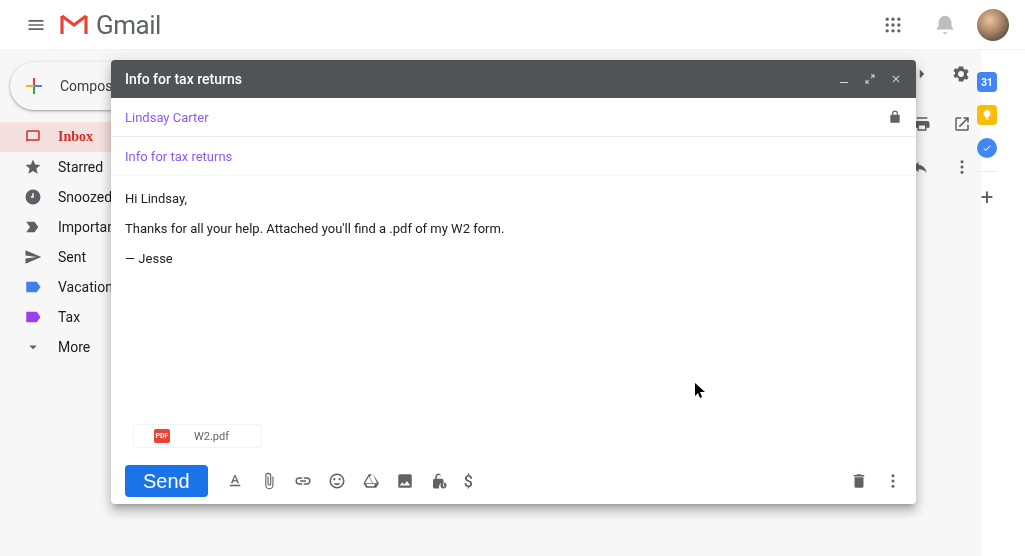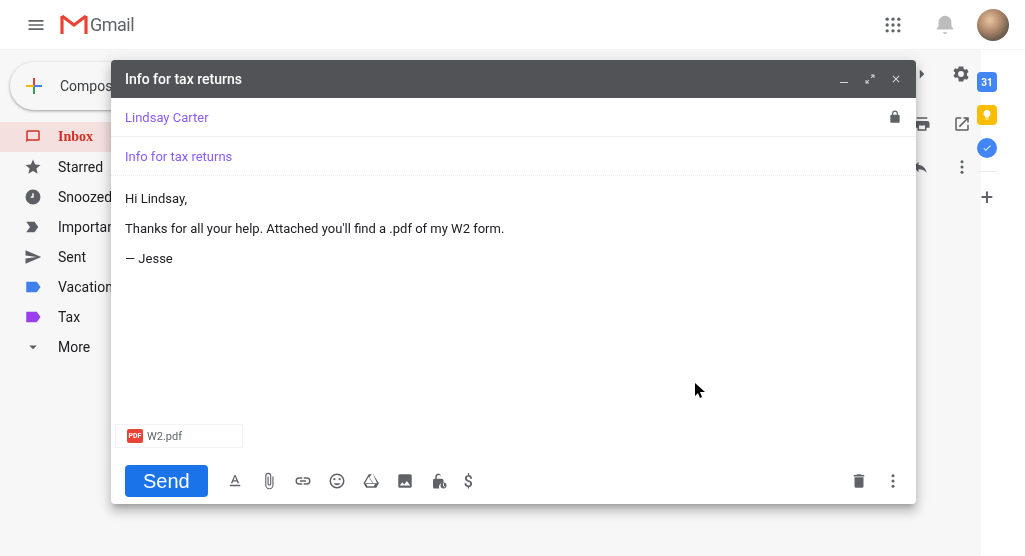--- a/index.html
+++ b/index.html
@@ -2,21 +2,21 @@
 <html><head>
 <meta charset="utf-8">
 <style>
 * { margin: 0; padding: 0; box-sizing: border-box; }
 body { font-family: Roboto, Arial, sans-serif; background: #fff; width: 1025px; height: 556px; overflow: hidden; position: relative; color: #202124; }
 
 
 .header { height: 50px; display: flex; align-items: center; padding: 0 16px; border-bottom: 1px solid #f1f3f4; background: #fff; }
 .menu-btn { width: 40px; height: 40px; display: flex; align-items: center; justify-content: center; border-radius: 50%; cursor: pointer; color: #5f6368; }
 .logo { display: flex; align-items: center; margin-left: 4px; margin-right: 60px; }
-.logo-text { font-size: 18px; color: #5f6368; letter-spacing: -0.5px; margin-left: 2px; }
+.logo-text { font-size: 26px; color: #5f6368; letter-spacing: -0.5px; margin-left: 8px; }
 .search { flex: 0 0 564px; height: 40px; background: #f1f3f4; border-radius: 8px; display: flex; align-items: center; padding: 0 12px; color: #5f6368; }
 .search input { border: none; background: transparent; outline: none; font-size: 15px; flex: 1; color: #5f6368; margin-left: 12px; }
 .search-options { margin-left: auto; }
 .header-right { margin-left: auto; display: flex; align-items: center; gap: 12px; }
 .header-icon { width: 40px; height: 40px; display: flex; align-items: center; justify-content: center; border-radius: 50%; cursor: pointer; color: #5f6368; }
 .avatar { width: 32px; height: 32px; border-radius: 50%; background: radial-gradient(circle at 40% 35%, #e8c5a0 0%, #b0896b 40%, #6b5d4f 70%); }
 
 
 .sidebar { position: absolute; left: 0; top: 50px; width: 210px; padding-top: 12px; }
 .compose-btn { margin: 0 0 12px 10px; height: 48px; width: 130px; border-radius: 24px; background: #fff; box-shadow: 0 1px 2px rgba(60,64,67,.3), 0 1px 3px 1px rgba(60,64,67,.15); display: flex; align-items: center; padding-left: 12px; cursor: pointer; }
@@ -44,21 +44,21 @@
 
 .dialog { position: absolute; left: 111px; top: 60px; width: 805px; height: 444px; background: #fff; box-shadow: 0 8px 10px 1px rgba(0,0,0,.14), 0 3px 14px 2px rgba(0,0,0,.12), 0 5px 5px -3px rgba(0,0,0,.2); display: flex; flex-direction: column; border-radius: 4px; overflow: hidden; }
 .dialog-header { height: 38px; background: #525356; color: #fff; display: flex; align-items: center; padding: 0 14px; font-size: 14px; font-weight: 500; }
 .dialog-header-actions { margin-left: auto; display: flex; align-items: center; gap: 14px; }
 .dialog-header-actions span { cursor: pointer; color: #d5d6d7; display: flex; }
 .dialog-row { padding: 0 14px; border-bottom: 1px solid #eee; font-size: 13px; color: #8b5cf6; height: 39px; display: flex; align-items: center; }
 .dialog-row.subject-row { border-bottom: 1px dotted #eee; }
 .lock-icon { margin-left: auto; color: #5f6368; }
 .body-area { flex: 1; padding: 12px 14px; font-size: 13px; color: #202124; line-height: 1.7; }
 .body-area p { margin-bottom: 8px; }
-.attachment-chip { margin: 4px 4px 10px; width: 128px; height: 24px; border: 1px solid #f1f3f4; display: flex; align-items: center; padding: 0 11px; font-size: 11px; color: #5f6368; gap: 4px; }
+.attachment-chip { margin: 4px 22px 10px; width: 128px; height: 24px; border: 1px solid #f1f3f4; display: flex; align-items: center; padding: 0 20px; font-size: 11px; color: #5f6368; gap: 24px; }
 .pdf-badge { width: 16px; height: 14px; background: #ea4335; color: #fff; font-size: 7px; font-weight: 700; display: flex; align-items: center; justify-content: center; border-radius: 2px; }
 .toolbar { height: 46px; display: flex; align-items: center; padding: 0 14px; }
 .send-btn { height: 32px; padding: 0 18px; background: #1a73e8; color: #fff; border: none; border-radius: 4px; font-size: 20px; font-weight: 500; cursor: pointer; }
 .tool-icons { display: flex; align-items: center; gap: 16px; margin-left: 18px; color: #5f6368; }
 .tool-icons span { cursor: pointer; display: flex; }
 .toolbar-right { margin-left: auto; display: flex; align-items: center; gap: 16px; color: #5f6368; }
 .toolbar-right span { cursor: pointer; }
 
 .cursor { position: absolute; left: 695px; top: 383px; font-size: 14px; }
 

